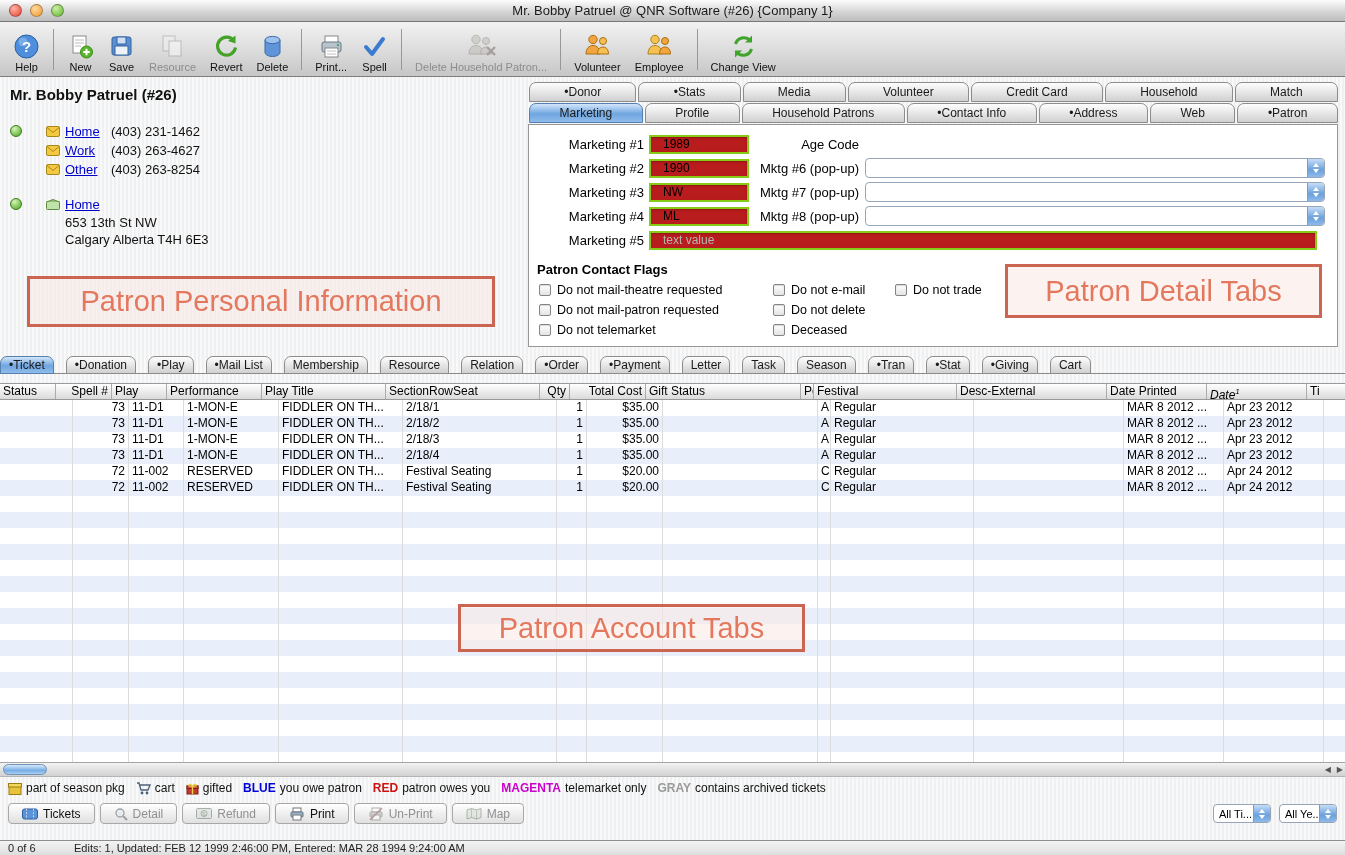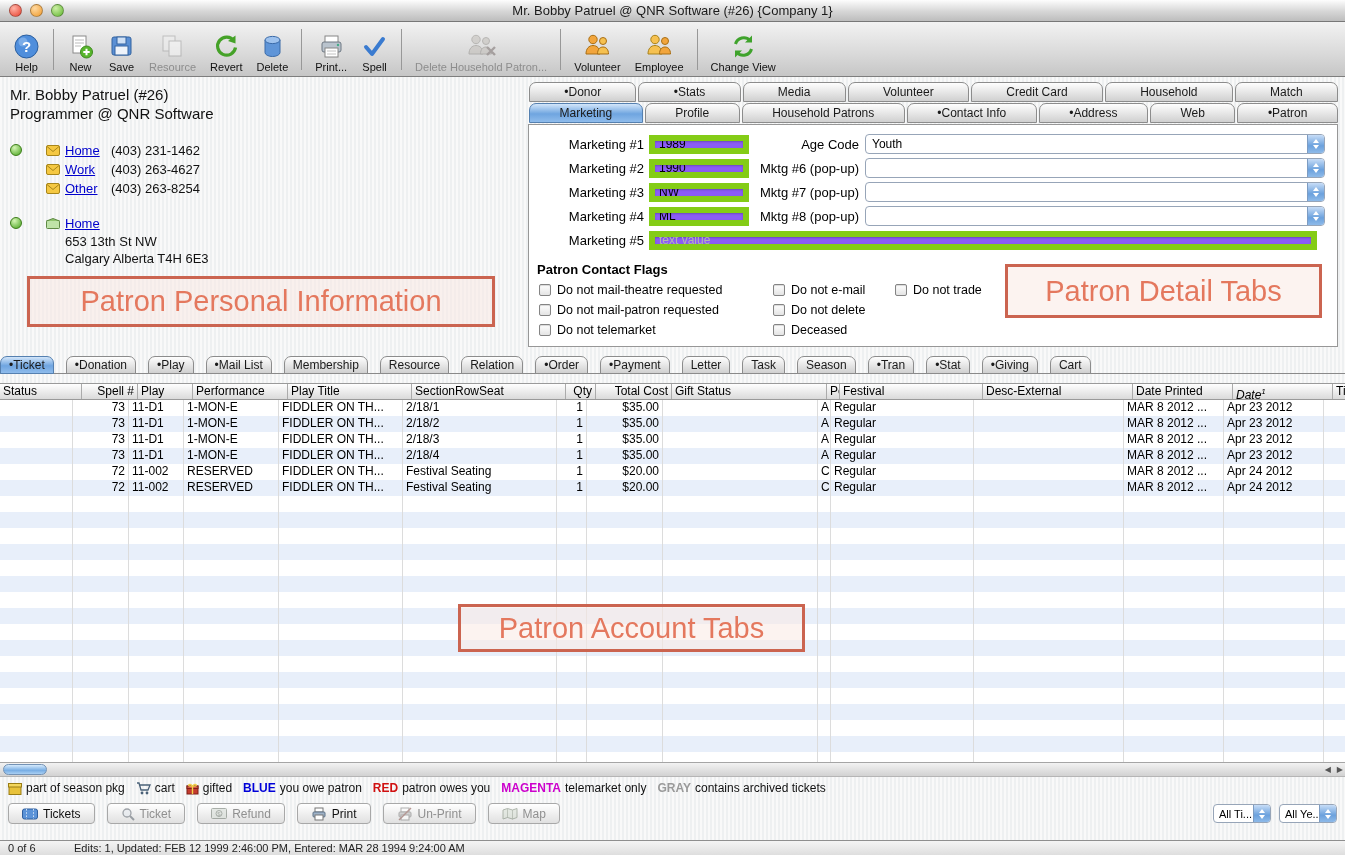--- a/index.html
+++ b/index.html
@@ -21,41 +21,41 @@
   .tb-item { display:flex; flex-direction:column; align-items:center; justify-content:flex-end; padding:2px 7px; cursor:default; }
   .tb-icon { height:30px; display:flex; align-items:flex-end; justify-content:center; }
   .tb-label { font-size:11px; color:#111; margin-top:1px; white-space:nowrap; }
   .tb-item.disabled .tb-label { color:#8d8d8d; }
   .tb-item.disabled .tb-icon { opacity:.45; filter:grayscale(.9); }
   .tb-sep { width:1px; background:#989898; margin:5px 6px; }
 
   
   .main-top { height:278px; display:flex; }
   .patron-panel { width:528px; padding:8px 0 0 10px; position:relative; }
-  .patron-name, .patron-sub { font-size:15px; font-weight:normal; color:#111; line-height:19px; }
+  .patron-name, .patron-sub { font-size:15px; font-weight:bold; color:#111; line-height:19px; }
   .contact-group { display:flex; margin-top:18px; }
   .green-dot { width:12px; height:12px; border-radius:50%; background:radial-gradient(circle at 35% 28%, #d5f5b5, #46a31d); border:1px solid #3c7d18; margin:3px 24px 0 0; flex:none; }
   .contact-rows { font-size:13px; color:#111; }
   .phone-row { display:flex; align-items:center; height:19px; }
   .mini-icon { width:14px; margin-right:5px; display:inline-flex; }
   .link { color:#0000cc; text-decoration:underline; width:46px; cursor:pointer; }
   .addr-line { margin-left:19px; line-height:17px; }
 
   
   .annot { position:absolute; border:3px solid #cb6450; background:rgba(249,233,228,.55); color:#e4785e; display:flex; align-items:center; justify-content:center; font-size:29px; z-index:40; white-space:nowrap; }
 
   
   .detail-panel { flex:1; padding:5px 7px 8px 0; display:flex; flex-direction:column; min-width:0; }
   .tab-row { display:flex; gap:2px; height:21px; padding-left:1px; }
   .tab { flex:1 1 auto; height:20px; line-height:19px; text-align:center; font-size:12px; color:#1a1a1a; background:linear-gradient(#fefefe,#d0d0d0); border:1px solid #8c8c8c; border-radius:7px 7px 0 0; padding:0 8px; white-space:nowrap; cursor:default; overflow:hidden; }
   .tab.selected { background:linear-gradient(#d3e6fa,#6fa5e0 55%,#8fbcec); border-color:#5580b0; }
   .detail-content { flex:1; background:#fff; border:1px solid #979797; margin-top:0; padding-top:7px; }
   .mkt-row { display:flex; align-items:center; height:24px; }
   .mkt-label { width:120px; text-align:right; padding-right:5px; font-size:13px; flex:none; }
-  .text-input { height:19px; border:6px solid #84cc16; box-shadow:inset 0 1px 2px rgba(0,0,0,.22); font-size:12px; padding:0 4px; background:#8b5cf6; font-family:"Liberation Sans",sans-serif; }
+  .text-input { height:19px; border:2px solid #84cc16; box-shadow:inset 0 1px 2px rgba(0,0,0,.22); font-size:12px; padding:0 12px; background:#b91c1c; font-family:"Liberation Sans",sans-serif; }
   .w100 { width:100px; flex:none; }
   .wide { flex:1; margin-right:20px; }
   .text-input::placeholder { color:#b5b5b5; }
   .pop-label { width:116px; text-align:right; padding-right:6px; font-size:13px; flex:none; }
   .popup { flex:1; height:20px; margin-right:12px; border:1px solid #97a5b8; border-radius:4px; background:#fff; display:flex; align-items:center; font-size:12px; padding-left:6px; position:relative; overflow:hidden; cursor:default; }
   .stepper { position:absolute; right:0; top:0; bottom:0; width:17px; background:linear-gradient(#c7ddf7,#6ba1dd 60%,#8ebae9); border-left:1px solid #7d9cc2; display:flex; flex-direction:column; align-items:center; justify-content:center; gap:2px; }
   .stepper i { width:0; height:0; border-left:3.5px solid transparent; border-right:3.5px solid transparent; display:block; }
   .stepper .up { border-bottom:4px solid #fff; }
   .stepper .down { border-top:4px solid #fff; }
   .flags-title { font-size:13px; font-weight:bold; margin:10px 0 6px 8px; }
@@ -85,21 +85,21 @@
   .hthumb { position:absolute; left:3px; top:1px; width:44px; height:11px; border-radius:6px; background:linear-gradient(#d6eafc,#78aee4 60%,#a9cff3); border:1px solid #7392b5; }
   .harrows { position:absolute; right:2px; top:0; height:13px; display:flex; align-items:center; gap:6px; font-size:8px; color:#555; }
 
   
   .legend { height:22px; display:flex; align-items:center; padding-left:8px; font-size:12px; color:#111; }
   .legend .seg { display:flex; align-items:center; margin-right:11px; }
   .legend .seg .licon { margin-right:4px; display:inline-flex; }
   .legend .word { font-weight:bold; margin-right:4px; }
 
   
-  .btnbar { height:29px; display:flex; align-items:center; padding:0 8px; gap:12px; }
+  .btnbar { height:29px; display:flex; align-items:center; padding:0 8px; gap:5px; }
   .abtn { height:21px; display:flex; align-items:center; gap:5px; padding:0 13px; border:1px solid #a8a8a8; border-radius:4px; background:linear-gradient(#ffffff,#e0e0e0); font-size:12px; color:#111; cursor:default; }
   .abtn.disabled { color:#909090; }
   .abtn.disabled .bicon { opacity:.55; filter:grayscale(.6); }
   .filters { margin-left:auto; display:flex; gap:8px; }
   .fpopup { width:58px; height:19px; border:1px solid #97a5b8; border-radius:4px; background:#fff; display:flex; align-items:center; font-size:11px; padding-left:5px; position:relative; overflow:hidden; }
 
   
   .statusbar { height:15px; border-top:1px solid #8e8e8e; background:linear-gradient(#f4f4f4,#dedede); display:flex; align-items:center; font-size:11px; color:#222; padding-left:8px; }
   .statusbar .count { width:66px; }
   svg { display:block; }
@@ -255,21 +255,20 @@
             <path d="M5 24.5 v-7 h7 z" fill="#3fa32c"></path>
           </svg>
         </span>
       <span class="tb-label">Change View</span>
     </div>
   </div>
 
   <div class="main-top">
     <div class="patron-panel">
       <div class="patron-name">Mr. Bobby Patruel (#26)</div>
-      <div class="patron-sub">Programmer @ QNR Software</div>
 
       <div class="contact-group">
         <span class="green-dot"></span>
         <div class="contact-rows">
           <div class="phone-row">
             <span class="mini-icon">
                 <svg width="14" height="11" viewBox="0 0 14 11">
                   <rect x="0.5" y="0.5" width="13" height="10" rx="1.5" fill="#f5c842" stroke="#a8861a"></rect>
                   <path d="M1 1.5 l6 5 l6 -5" fill="none" stroke="#a8861a"></path>
                 </svg>
@@ -336,27 +335,20 @@
         <div class="tab">•Address</div>
         <div class="tab">Web</div>
         <div class="tab">•Patron</div>
       </div>
 
       <div class="detail-content">
         <div class="mkt-row">
           <span class="mkt-label">Marketing #1</span>
           <input class="text-input w100" value="1989" style="">
           <span class="pop-label">Age Code</span>
-          <div class="popup">
-            <span>Youth</span>
-            <span class="stepper">
-                <i class="up"></i>
-                <i class="down"></i>
-              </span>
-          </div>
         </div>
         <div class="mkt-row">
           <span class="mkt-label">Marketing #2</span>
           <input class="text-input w100" value="1990" style="">
           <span class="pop-label">Mktg #6 (pop-up)</span>
           <div class="popup">
             <span></span>
             <span class="stepper">
                 <i class="up"></i>
                 <i class="down"></i>
@@ -443,21 +435,21 @@
     <div class="tab">Season</div>
     <div class="tab">•Tran</div>
     <div class="tab">•Stat</div>
     <div class="tab">•Giving</div>
     <div class="tab">Cart</div>
   </div>
   <div class="gap9"></div>
 
   <div class="ttable">
     <div class="thead">
-        <div class="th" style="width: 82px;"><span>Status</span></div>
+        <div class="th" style="width: 56px;"><span>Status</span></div>
         <div class="th" style="width: 56px; text-align: right;"><span>Spell #</span></div>
         <div class="th" style="width: 55px;"><span>Play</span></div>
         <div class="th" style="width: 95px;"><span>Performance</span></div>
         <div class="th" style="width: 124px;"><span>Play Title</span></div>
         <div class="th" style="width: 154px;"><span>SectionRowSeat</span></div>
         <div class="th" style="width: 30px; text-align: right;"><span>Qty</span></div>
         <div class="th" style="width: 76px; text-align: right;"><span>Total Cost</span></div>
         <div class="th" style="width: 155px;"><span>Gift Status</span></div>
         <div class="th" style="width: 13px;"><span>Pc</span></div>
         <div class="th" style="width: 143px;"><span>Festival</span></div>
@@ -928,21 +920,21 @@
         </span>
       <span>Tickets</span>
     </div>
     <div class="abtn disabled">
       <span class="bicon">
           <svg width="14" height="14" viewBox="0 0 14 14">
             <circle cx="6" cy="6" r="4" fill="#dce9f8" stroke="#4f627a" stroke-width="1.3"></circle>
             <path d="M9 9 l4 4" stroke="#4f627a" stroke-width="2"></path>
           </svg>
         </span>
-      <span>Ticket</span>
+      <span>Detail</span>
     </div>
     <div class="abtn disabled">
       <span class="bicon">
           <svg width="16" height="11" viewBox="0 0 16 11">
             <rect x="0.5" y="0.5" width="15" height="10" rx="1" fill="#cfe0cf" stroke="#5f7a5f"></rect>
             <circle cx="8" cy="5.5" r="3" fill="none" stroke="#5f7a5f"></circle>
             <text x="8" y="8" font-size="6" text-anchor="middle" fill="#5f7a5f">$</text>
           </svg>
         </span>
       <span>Refund</span>

